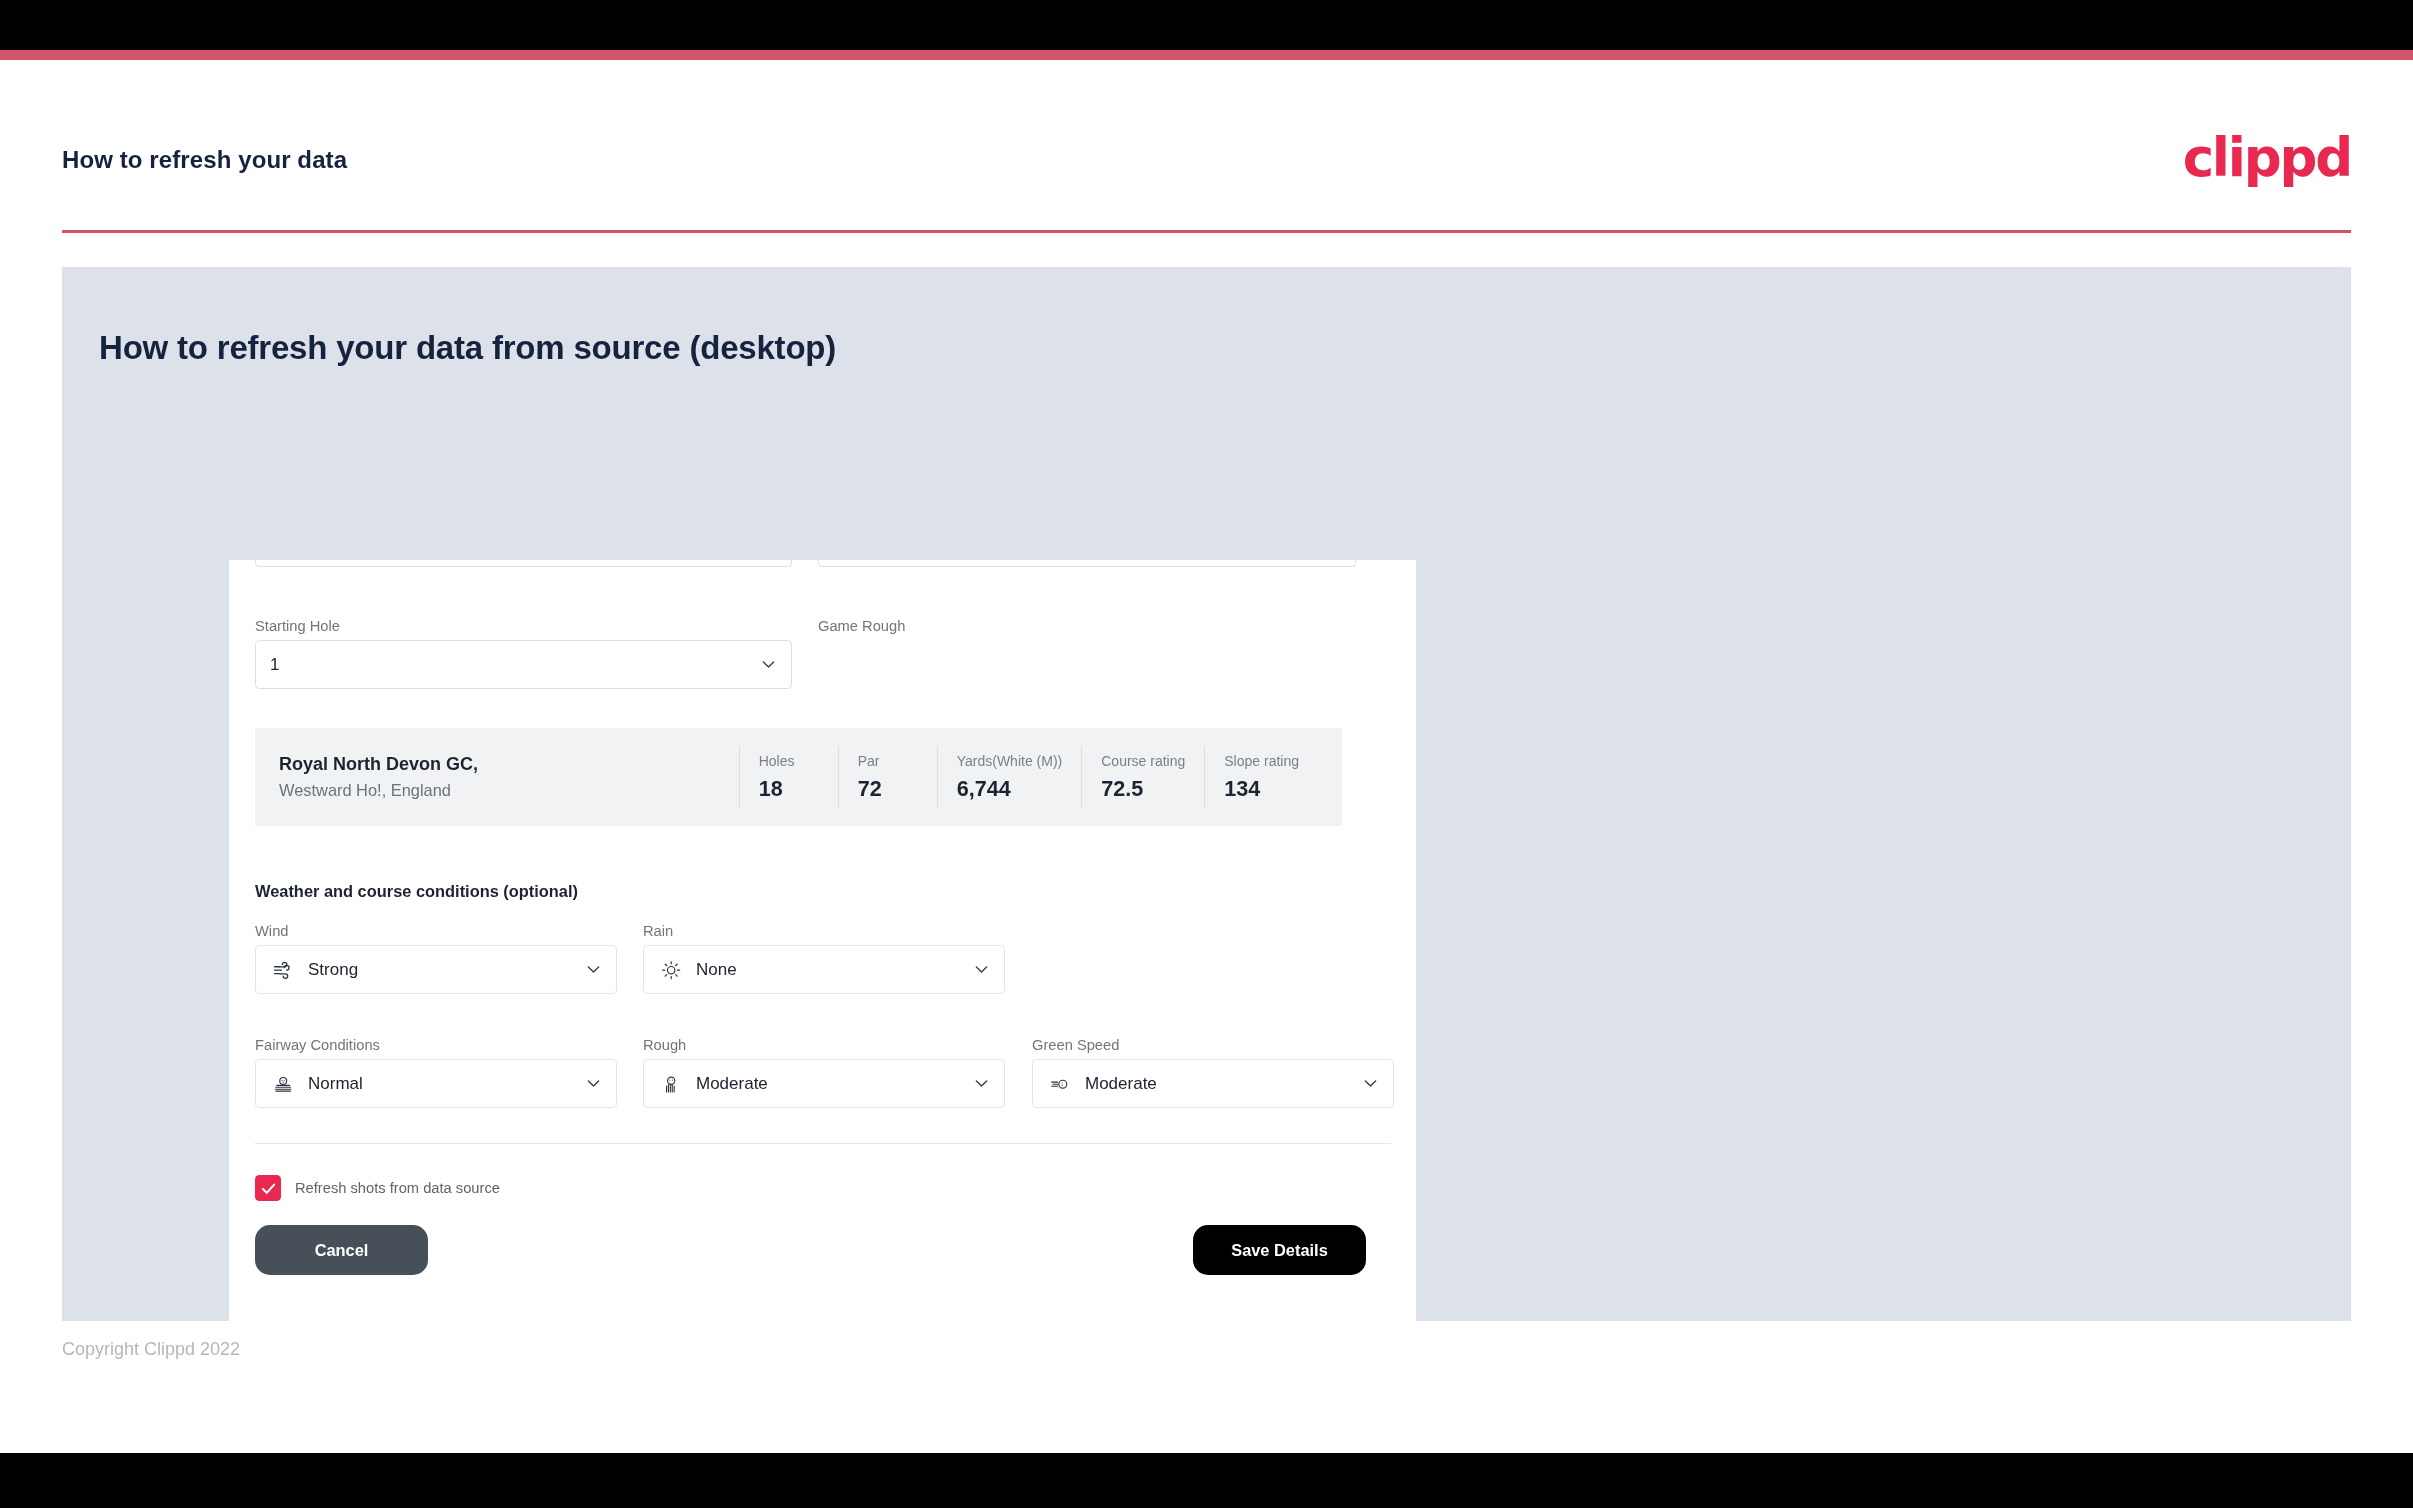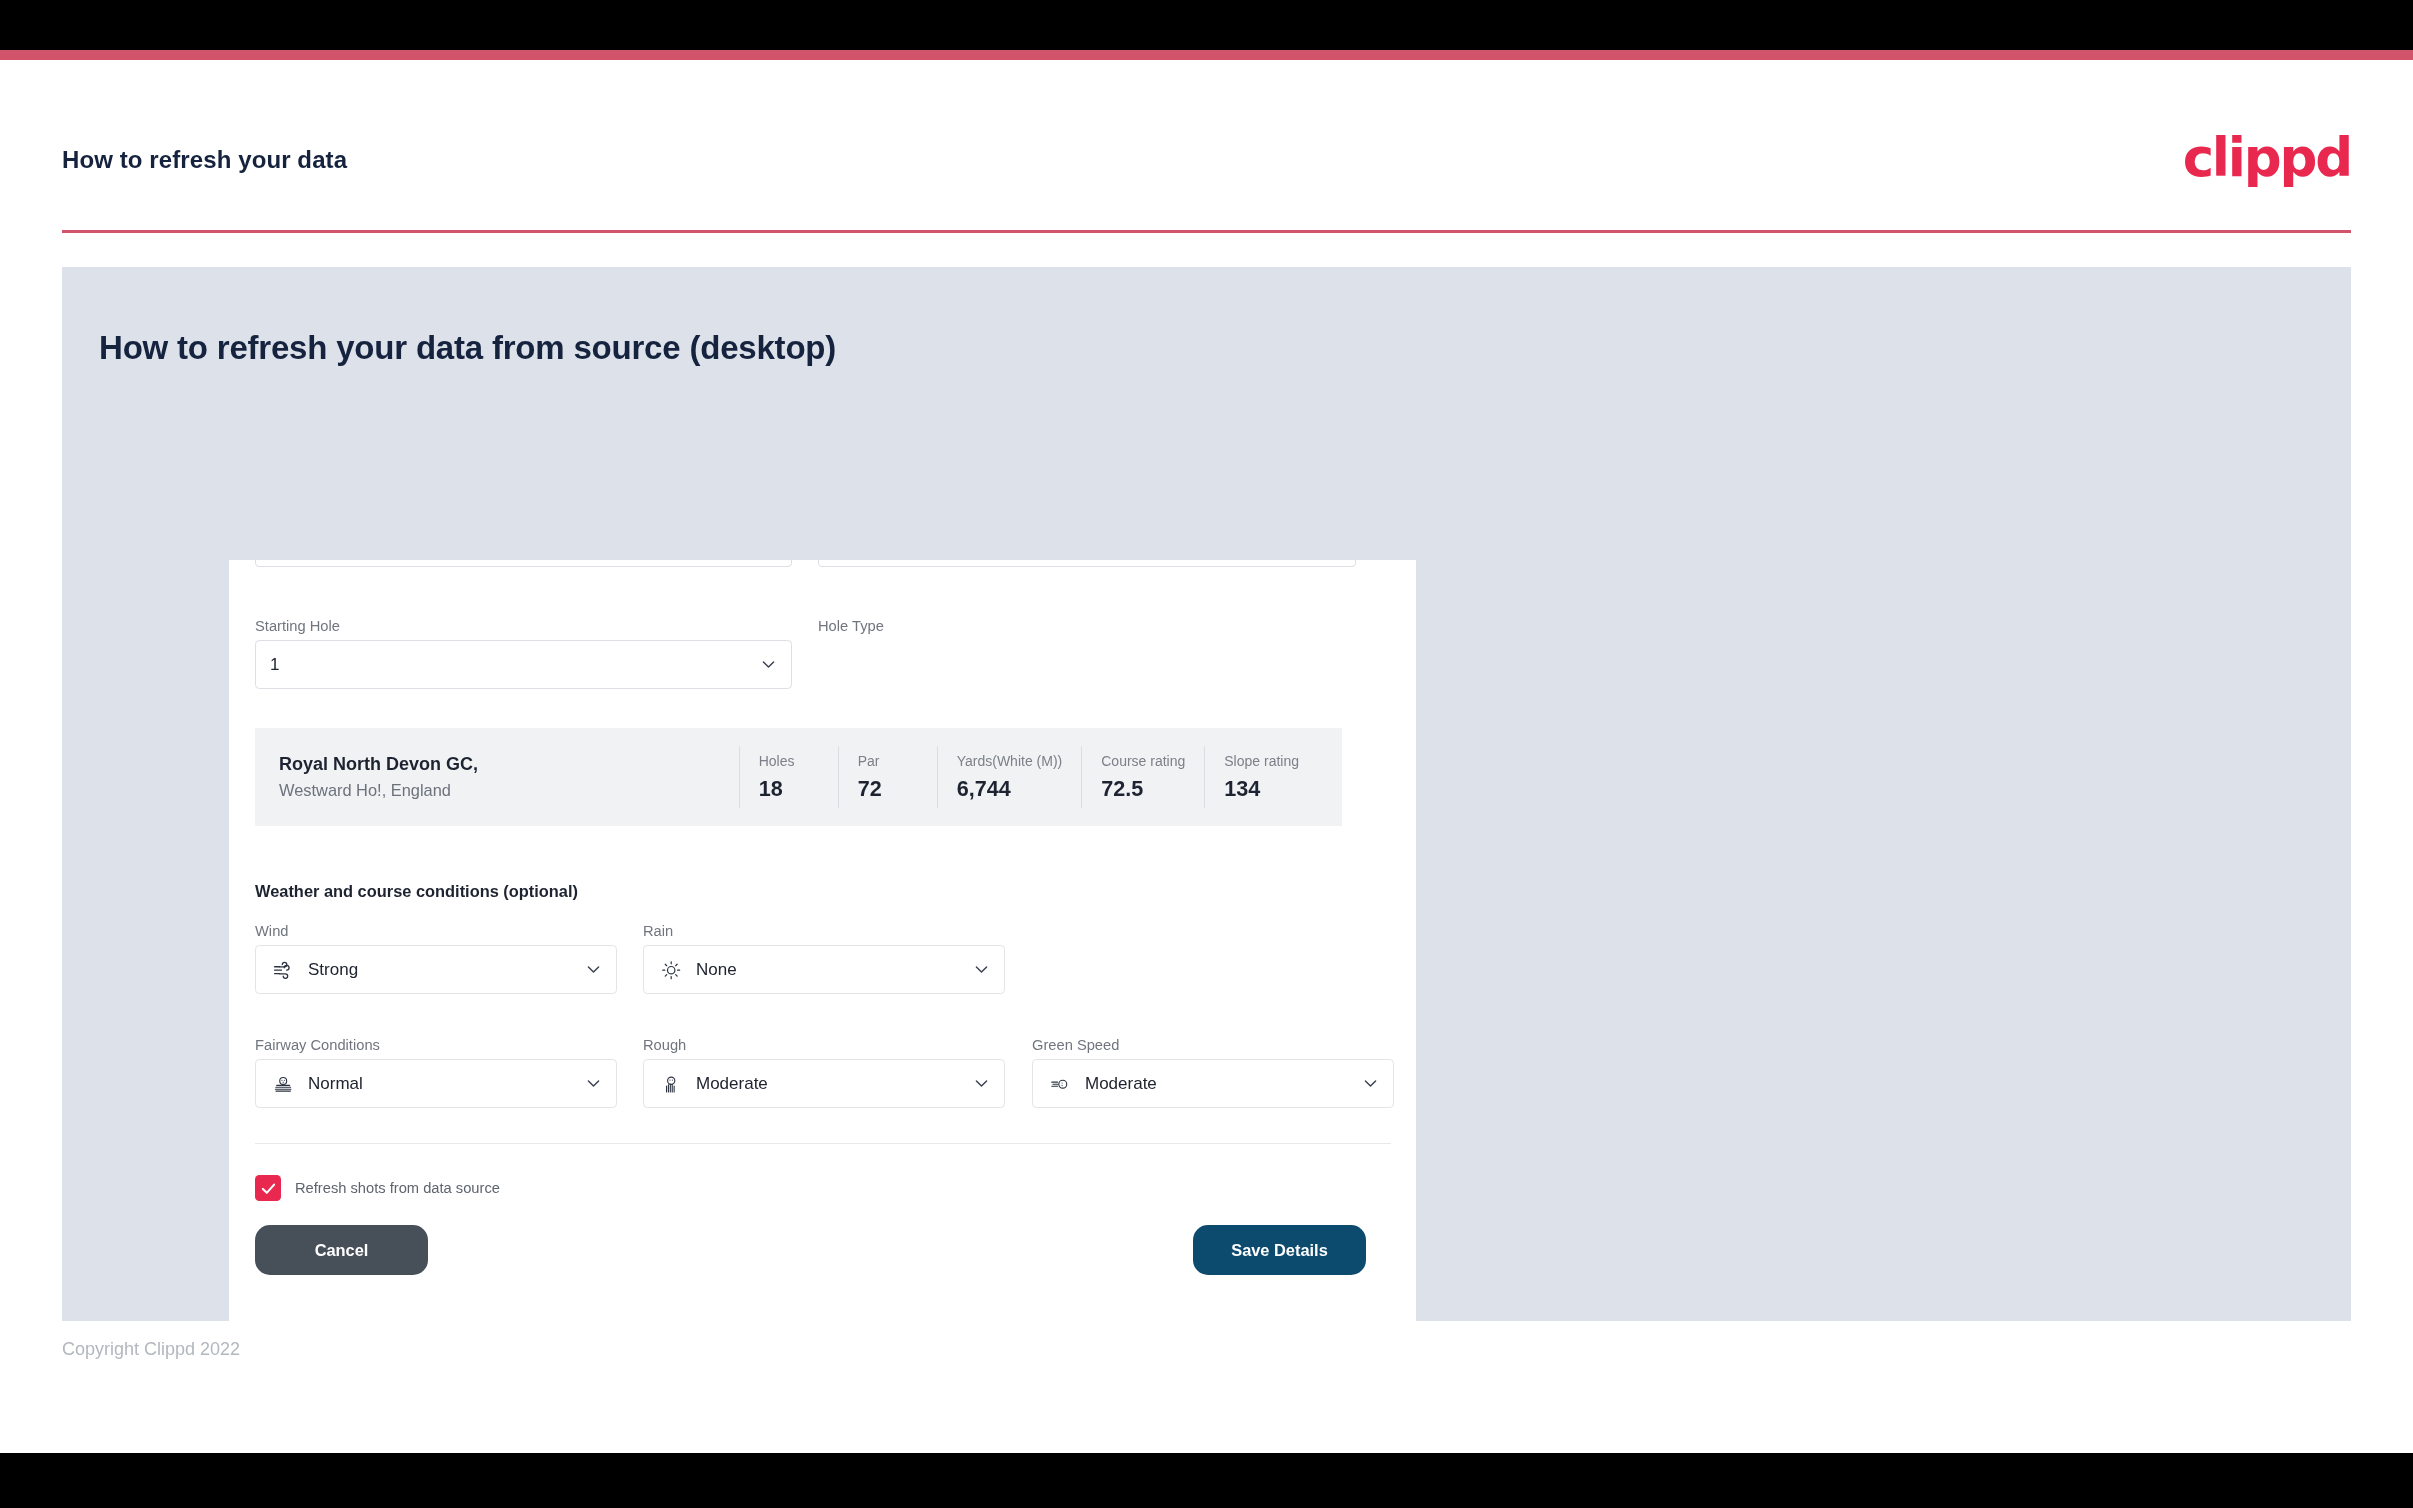--- a/index.html
+++ b/index.html
@@ -373,21 +373,21 @@
     cursor: pointer;
   }
   .btn-cancel {
     left: 26px;
     width: 173px;
     background: #475059;
   }
   .btn-save {
     left: 964px;
     width: 173px;
-    background: #0c4a6e;
+    background: #000000;
   }
 
   
   .instruction {
     position: absolute;
     left: 1398px;
     top: 345px;
     width: 570px;
     font-size: 29px;
     line-height: 1.37;
@@ -426,21 +426,21 @@
 
         <div class="clipped-row">
           <div class="clipped-input a"></div>
           <div class="clipped-input b"></div>
         </div>
 
         <div class="form-body">
 
           <div class="row-hole">
             <div class="field-label sh-label">Starting Hole</div>
-            <div class="field-label gt-label">Hole Type</div>
+            <div class="field-label gt-label">Game Rough</div>
 
             <div class="select-box starting-hole-select">
               <span class="sel-value">1</span>
               <span class="chev">
                 <svg width="17" height="17" viewBox="0 0 20 20" fill="none">
                   <path d="M4 7 L10 13 L16 7" stroke="#3a4150" stroke-width="1.7" stroke-linecap="round" stroke-linejoin="round"></path>
                 </svg>
               </span>
             </div>
 

